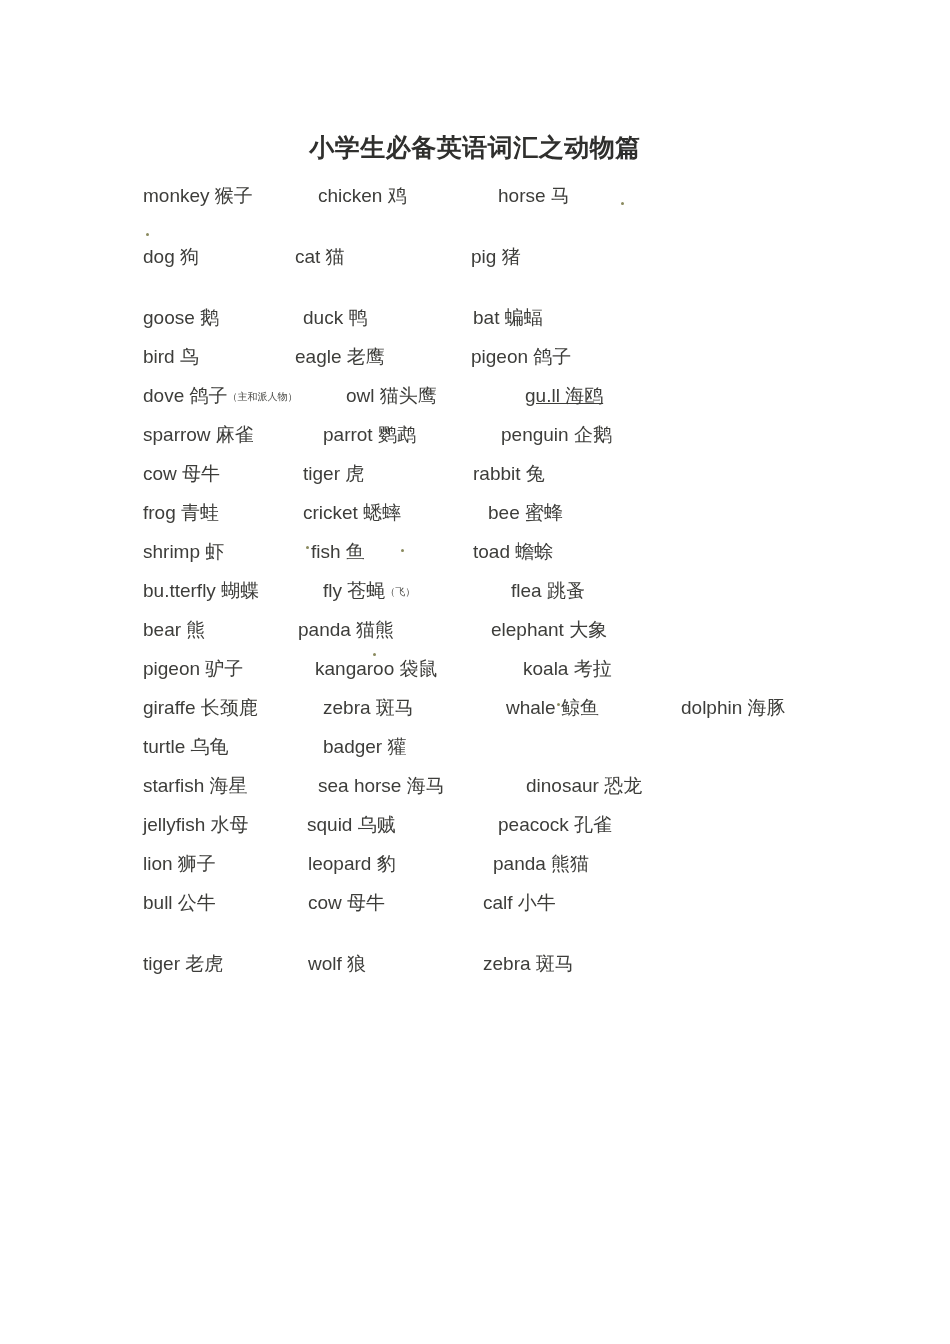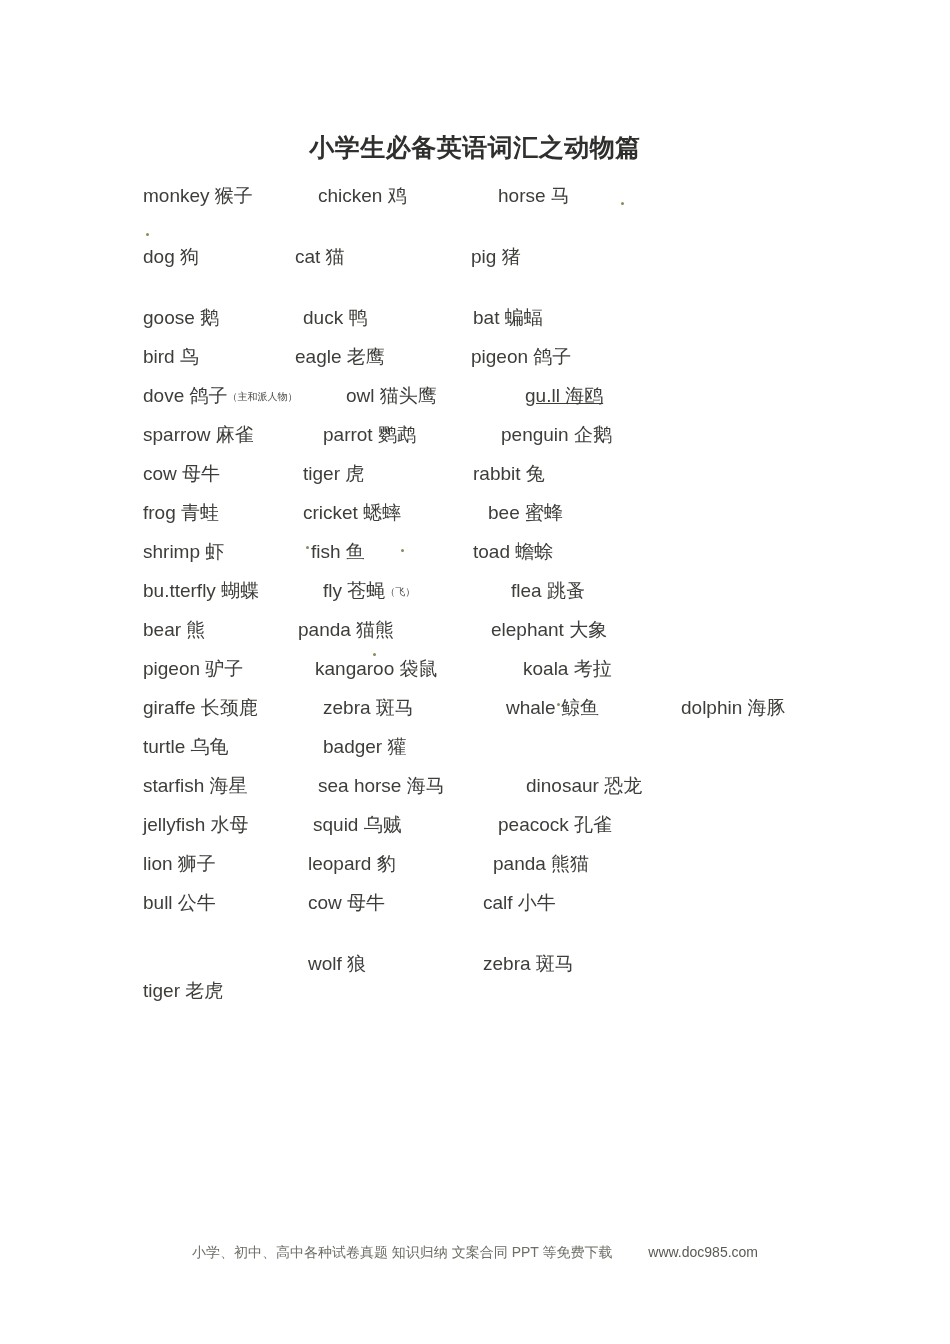--- a/index.html
+++ b/index.html
@@ -157,46 +157,41 @@
         <span class="cell" style="left: 0px;">turtle 乌龟</span>
         <span class="cell" style="left: 180px;">badger 獾</span>
       </div>
       <div class="row">
         <span class="cell" style="left: 0px;">starfish 海星</span>
         <span class="cell" style="left: 175px;">sea horse 海马</span>
         <span class="cell" style="left: 383px;">dinosaur 恐龙</span>
       </div>
       <div class="row">
         <span class="cell" style="left: 0px;">jellyfish 水母</span>
-        <span class="cell" style="left: 170px; text-align: center;">squid 乌贼</span>
+        <span class="cell" style="left: 164px; text-align: center;">squid 乌贼</span>
         <span class="cell" style="left: 355px;">peacock 孔雀</span>
       </div>
       <div class="row">
         <span class="cell" style="left: 0px;">lion 狮子</span>
         <span class="cell" style="left: 165px;">leopard 豹</span>
         <span class="cell" style="left: 350px;">panda 熊猫</span>
       </div>
       <div class="row">
         <span class="cell" style="left: 0px;">bull 公牛</span>
         <span class="cell" style="left: 165px;">cow 母牛</span>
         <span class="cell" style="left: 340px;">calf 小牛</span>
       </div>
       <div class="gap"></div>
       <div class="row">
-        <span class="cell" style="left: 0px; margin-top: 27px;">tiger 老虎</span>
+        <span class="cell" style="left: 0px;">tiger 老虎</span>
         <span class="cell" style="left: 165px;">wolf 狼</span>
         <span class="cell" style="left: 340px;">zebra 斑马</span>
       </div>
       <span class="dot" style="left: 478px; top: 19px;"></span>
       <span class="dot" style="left: 3px; top: 50px;"></span>
       <span class="dot" style="left: 163px; top: 363px;"></span>
       <span class="dot" style="left: 258px; top: 366px;"></span>
       <span class="dot" style="left: 230px; top: 470px;"></span>
       <span class="dot" style="left: 414px; top: 520px;"></span>
     </div>
 
-  <div class="footer">
-    <span>小学、初中、高中各种试卷真题  知识归纳  文案合同  PPT 等免费下载</span>
-    <span style="display:inline-block;width:28px"></span>
-    <span class="site">www.doc985.com</span>
-  </div>
 
 </div>
 
 </body></html>

